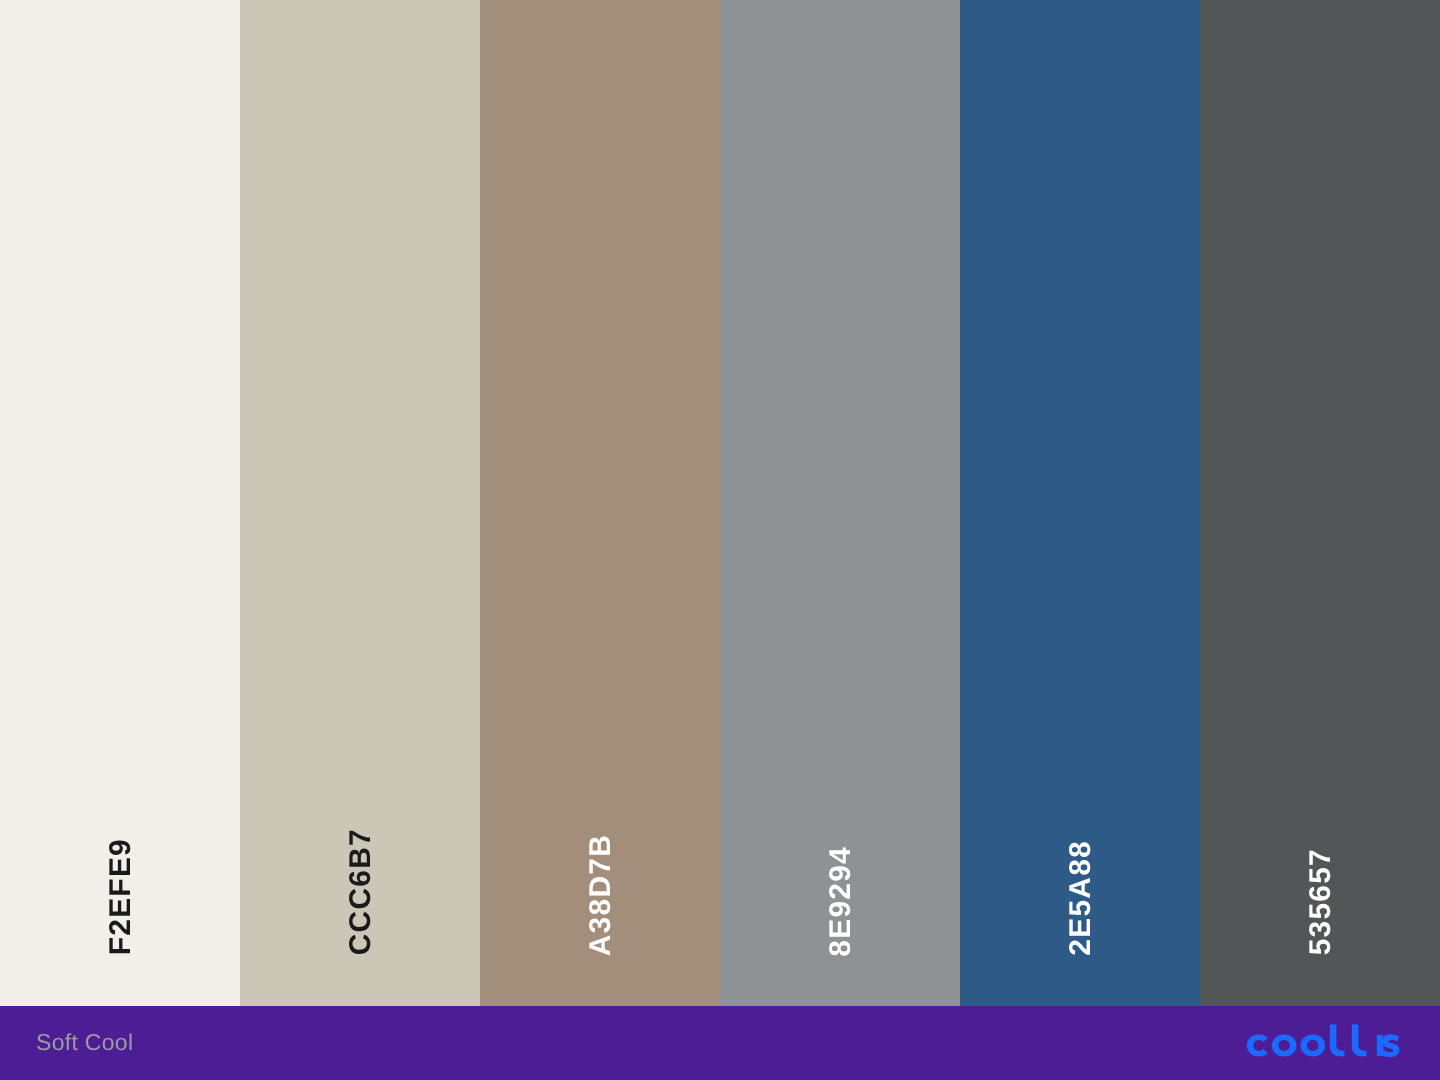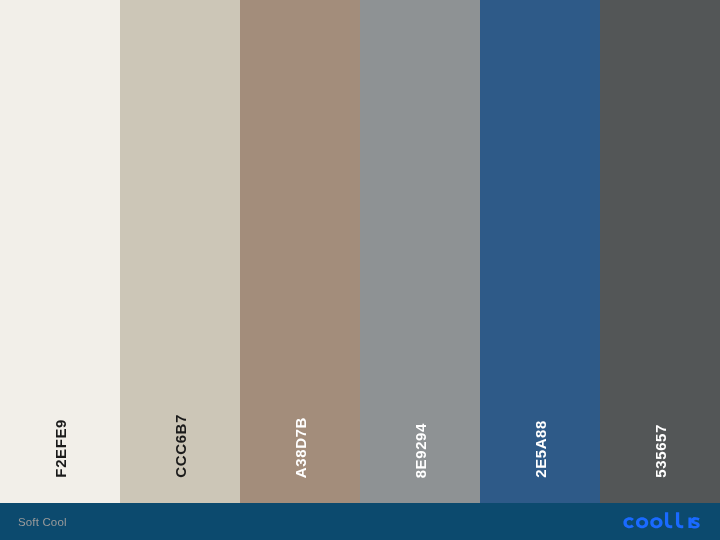--- a/index.html
+++ b/index.html
@@ -49,21 +49,21 @@
     font-family: "Liberation Sans", sans-serif;
     font-size: 15px;
     font-weight: bold;
     letter-spacing: 0.6px;
     line-height: 1;
     white-space: nowrap;
   }
   .footer-bar {
     flex: 1 1 auto;
     width: 720px;
-    background: #0c4a6e;
+    background: #4c1d95;
     display: flex;
     align-items: center;
     justify-content: space-between;
     padding: 0 16px 0 18px;
     box-sizing: border-box;
   }
   .palette-name {
     font-family: "Liberation Sans", sans-serif;
     font-size: 11.5px;
     color: #9b9b9b;

